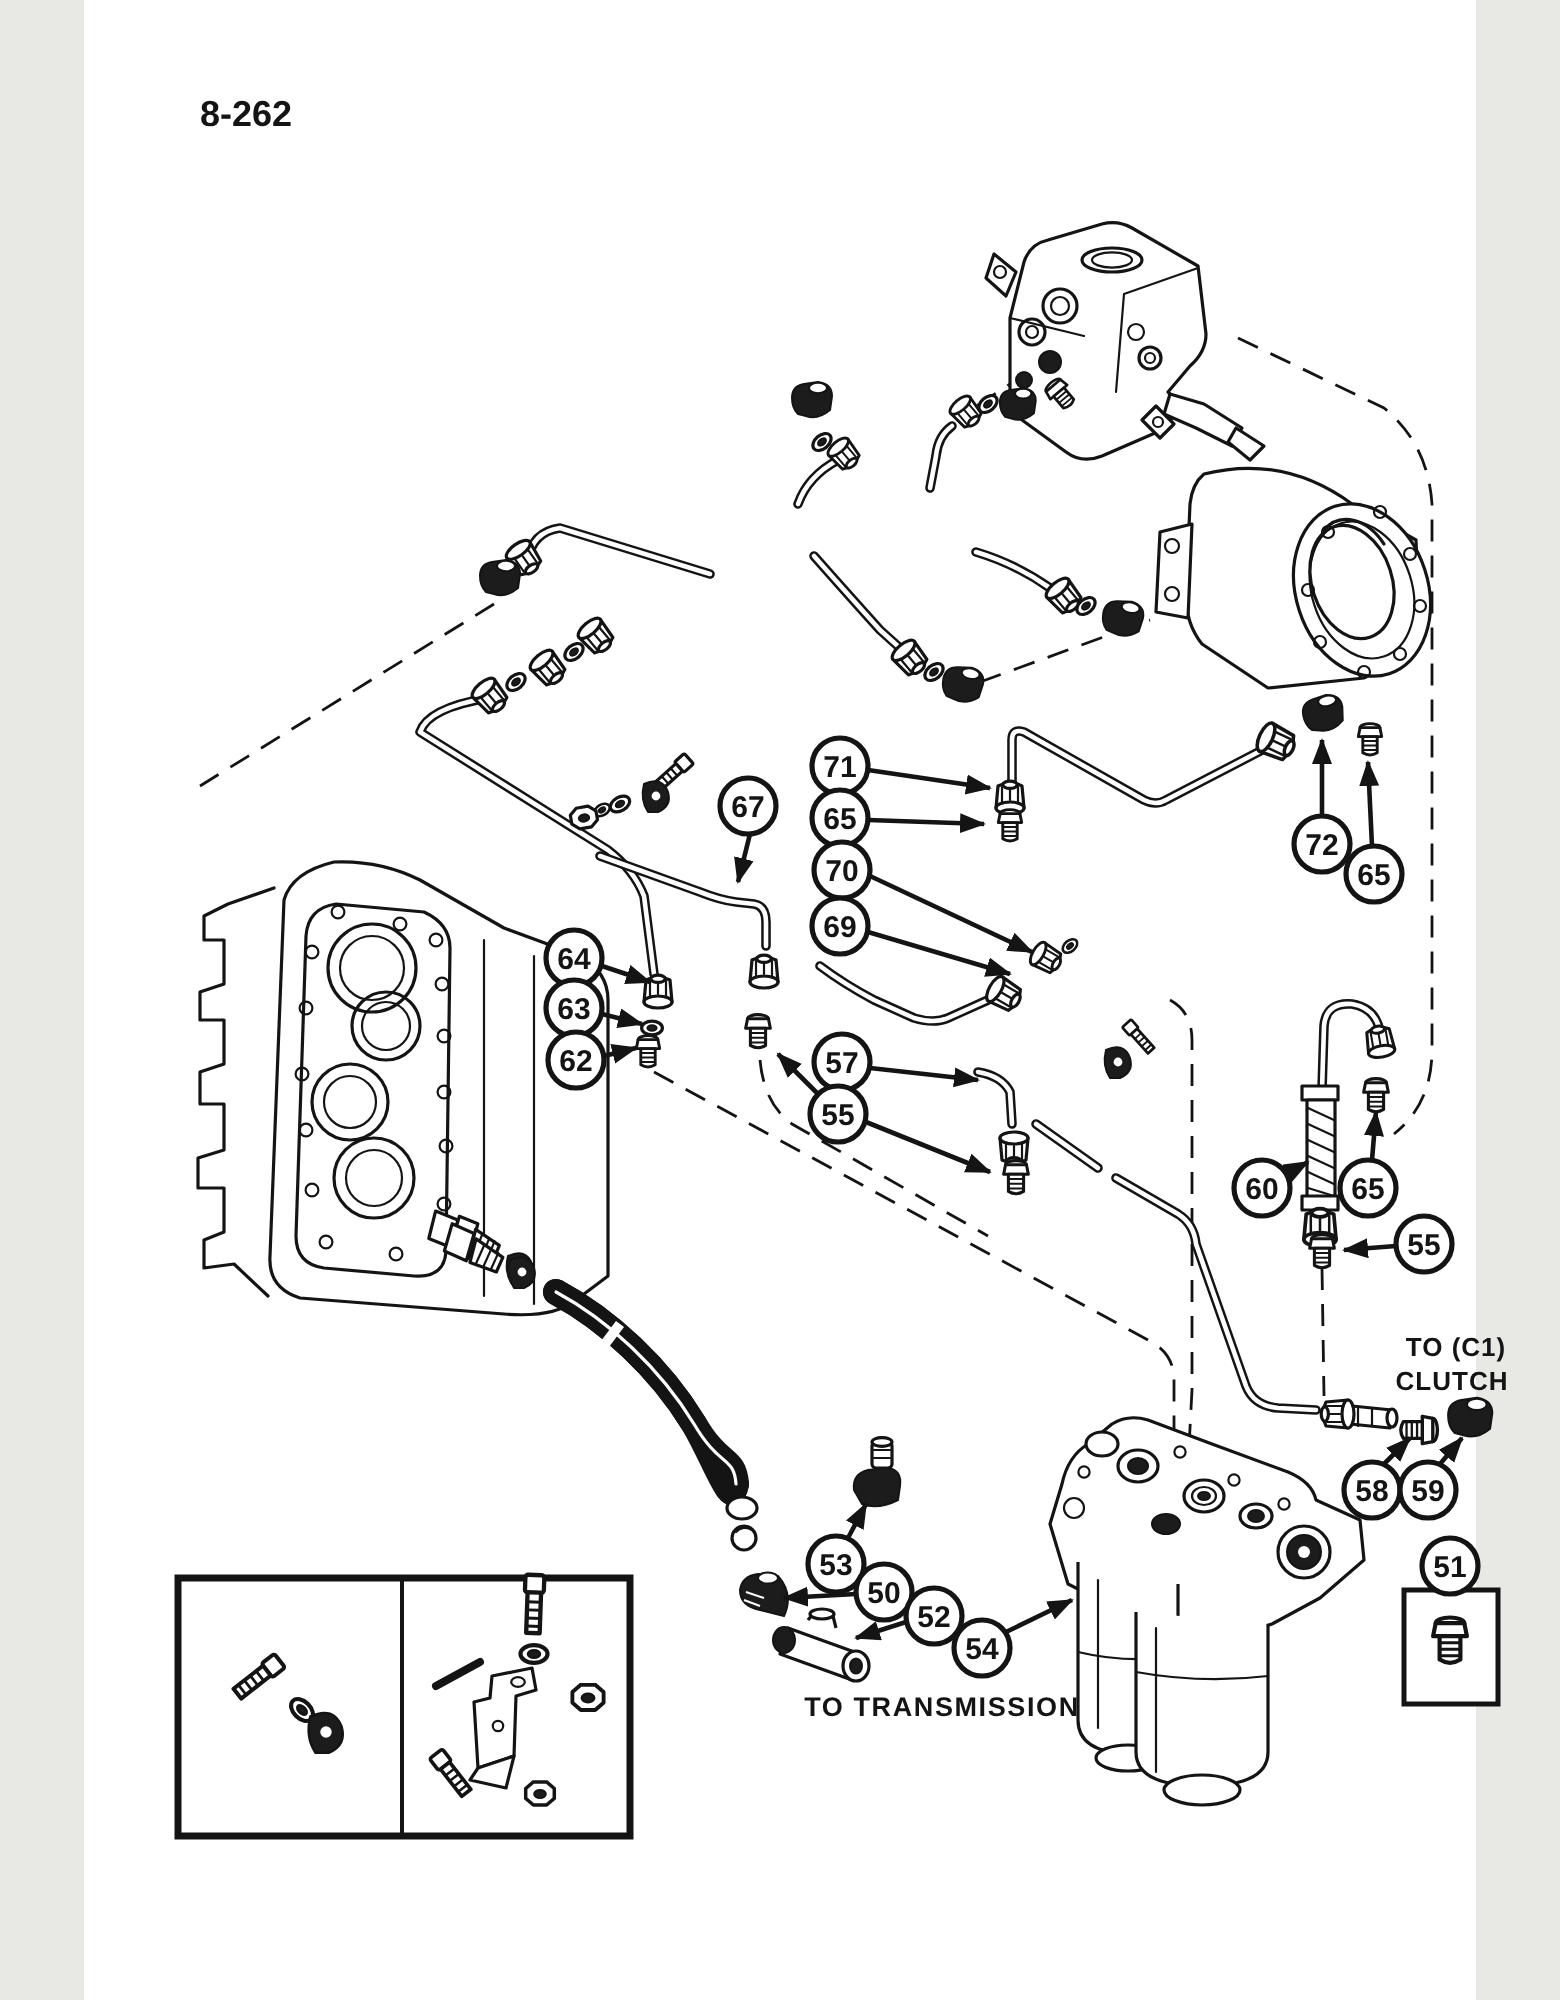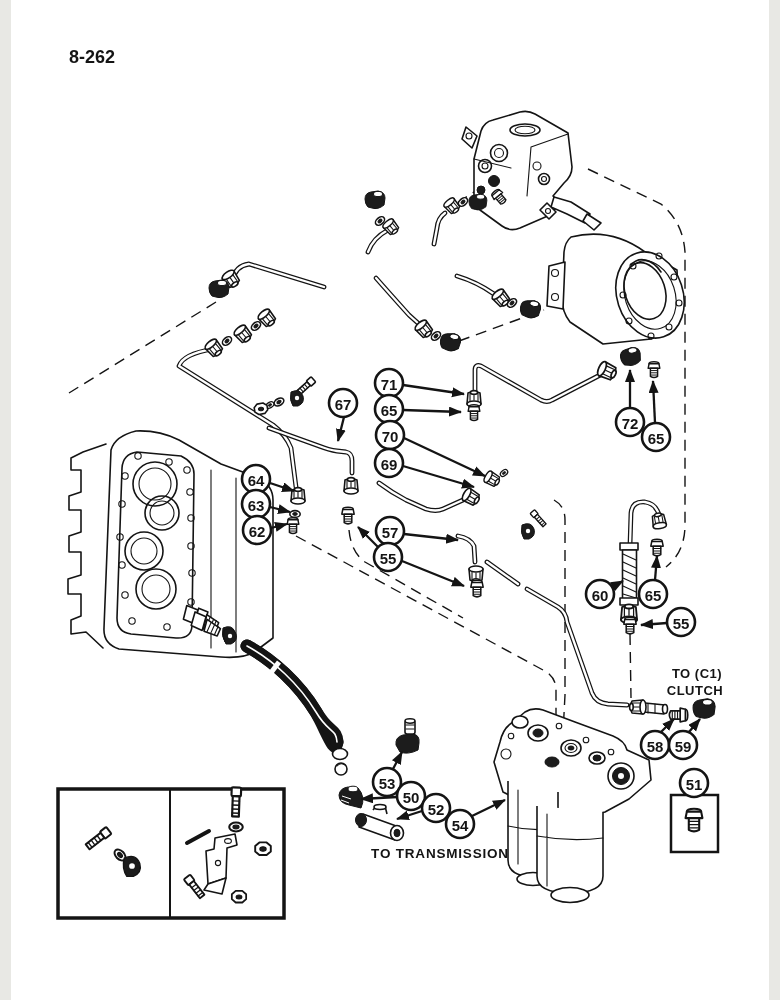--- a/index.html
+++ b/index.html
@@ -1,16 +1,16 @@
 <!DOCTYPE html>
 <html><head>
 <meta charset="utf-8">
 <style>
   html,body{margin:0;padding:0;background:#e8e8e4;}
-  .page{width:758px;height:1000px;background:#ffffff;position:relative;margin:0 auto;
+  .page{width:696px;height:1000px;background:#ffffff;position:relative;margin:0 auto;
         font-family:"Liberation Sans",sans-serif;}
   svg{display:block;}
   .ink{fill:none;stroke:#141414;stroke-width:1.6;stroke-linejoin:round;stroke-linecap:round;}
   .ink-thin{fill:none;stroke:#141414;stroke-width:1.1;stroke-linejoin:round;stroke-linecap:round;}
   .fill-w{fill:#ffffff;stroke:#141414;stroke-width:1.6;stroke-linejoin:round;}
   .fill-d{fill:#1c1c1c;stroke:#141414;stroke-width:1;stroke-linejoin:round;}
   .dash{fill:none;stroke:#141414;stroke-width:1.4;stroke-dasharray:11 7;stroke-linecap:butt;}
   .t-out{fill:none;stroke:#141414;stroke-width:4.8;stroke-linecap:round;stroke-linejoin:round;}
   .t-in{fill:none;stroke:#ffffff;stroke-width:2.3;stroke-linecap:round;stroke-linejoin:round;}
   .hose-out{fill:none;stroke:#141414;stroke-width:13;stroke-linecap:round;}

